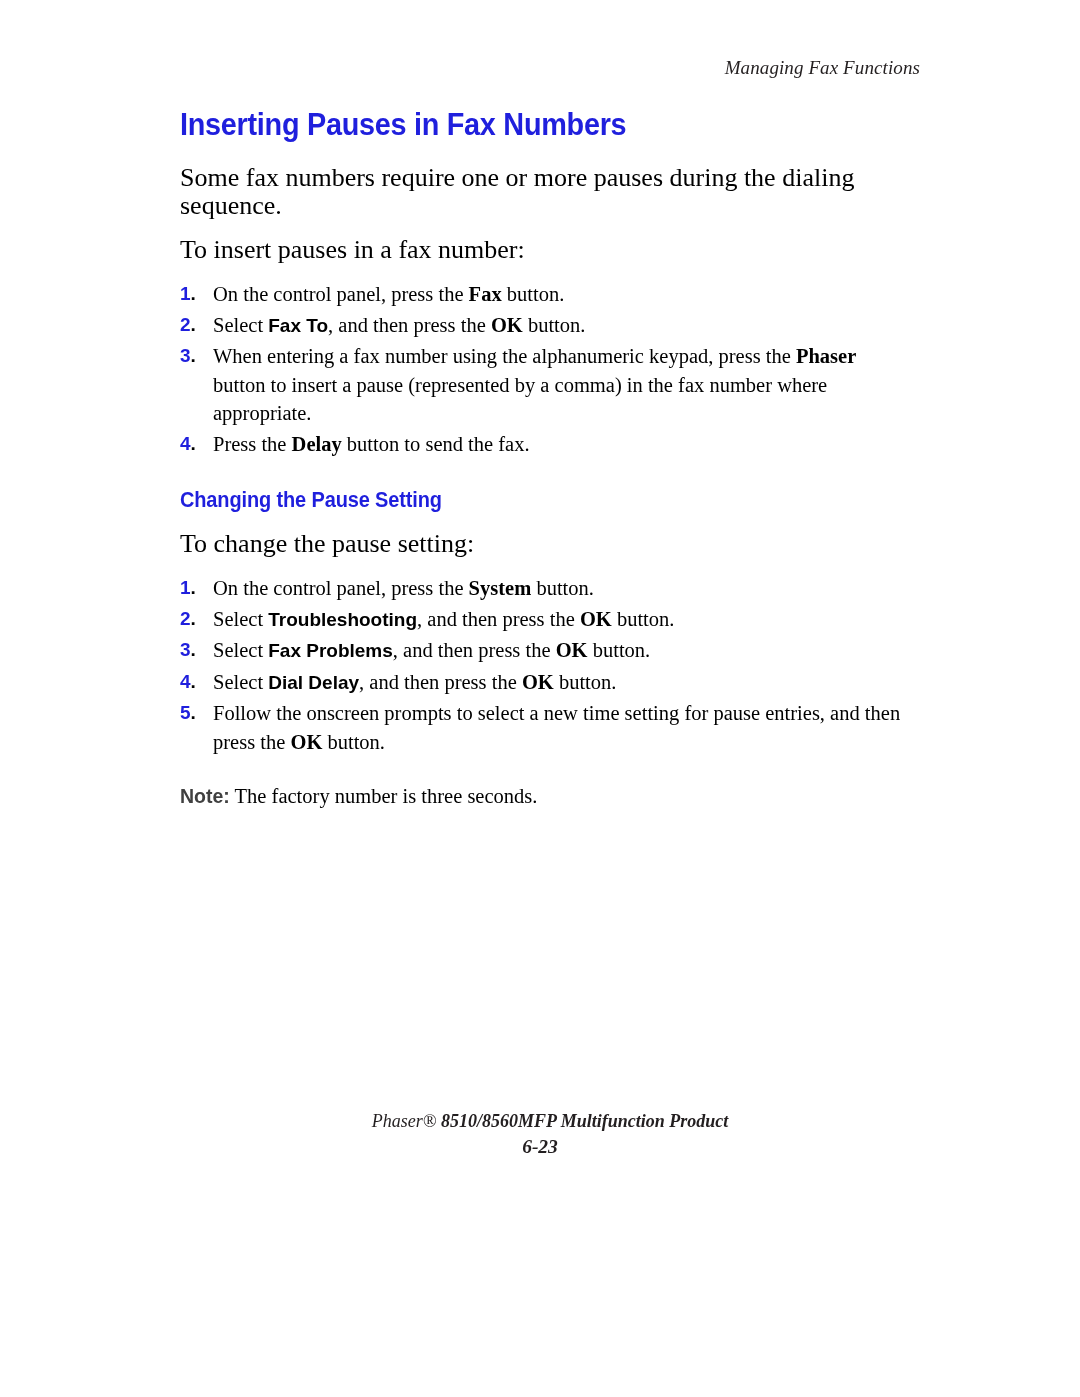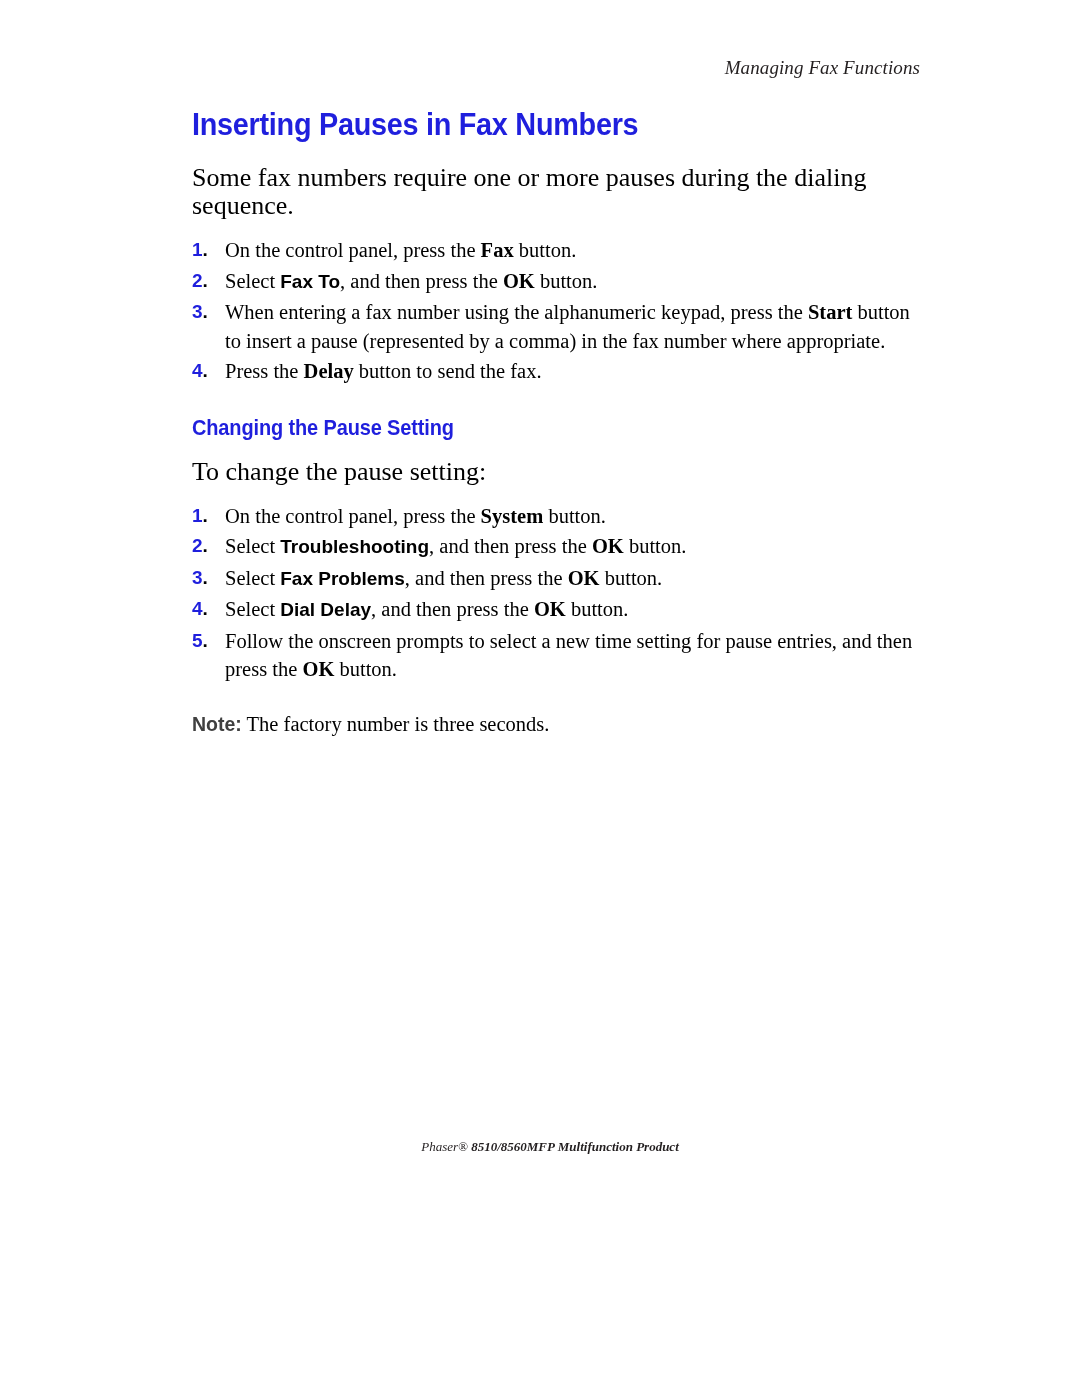--- a/index.html
+++ b/index.html
@@ -27,21 +27,21 @@
     font-family: "Liberation Serif", "DejaVu Serif", serif;
     font-style: italic;
     font-size: 19px;
     color: #231f20;
     letter-spacing: 0.1px;
   }
 
   
   .content {
     position: absolute;
-    left: 192px;
+    left: 180px;
     top: 108px;
     width: 730px;
   }
 
   h1.doc-title {
     margin: 0 0 22px 0;
     font-family: "Liberation Sans Narrow", "Liberation Sans", "DejaVu Sans", sans-serif;
     font-weight: bold;
     font-size: 31px;
     line-height: 34px;
@@ -130,21 +130,21 @@
     position: absolute;
     left: 0;
     right: 0;
     bottom: 30px;
     text-align: center;
     font-family: "Liberation Serif", "DejaVu Serif", serif;
     font-style: italic;
     color: #231f20;
   }
   .footer .footer-line1 {
-    font-size: 13px;
+    font-size: 18px;
     line-height: 25px;
     margin-left: 20px;
   }
   .footer .footer-line1 .prod {
     font-weight: bold;
   }
   .footer .footer-page {
     font-size: 19.5px;
     font-weight: bold;
     line-height: 25px;
@@ -156,33 +156,34 @@
 <div class="page">
 
   <div class="running-header">Managing Fax Functions</div>
 
   <div class="content">
 
     <h1 class="doc-title">Inserting Pauses in Fax Numbers</h1>
 
     <p class="body-para">Some fax numbers require one or more pauses during the dialing sequence.</p>
 
+    <p class="body-para">To insert pauses in a fax number:</p>
 
     <ol class="steps">
         <li>
           <span class="num">1<span class="dot">.</span></span>
           <span class="txt">On the control panel, press the <b class="ui-bold">Fax</b> button.</span>
         </li>
         <li>
           <span class="num">2<span class="dot">.</span></span>
           <span class="txt">Select <span class="ui-menu">Fax To</span>, and then press the <b class="ui-bold">OK</b> button.</span>
         </li>
         <li>
           <span class="num">3<span class="dot">.</span></span>
-          <span class="txt">When entering a fax number using the alphanumeric keypad, press the <b class="ui-bold">Start</b> button to insert a pause (represented by a comma) in the fax number where appropriate.</span>
+          <span class="txt">When entering a fax number using the alphanumeric keypad, press the <b class="ui-bold">Phaser</b> button to insert a pause (represented by a comma) in the fax number where appropriate.</span>
         </li>
         <li>
           <span class="num">4<span class="dot">.</span></span>
           <span class="txt">Press the <b class="ui-bold">Delay</b> button to send the fax.</span>
         </li>
       </ol>
 
     <div class="gap-before-sub"></div>
 
     <h2 class="doc-subtitle">Changing the Pause Setting</h2>
@@ -215,15 +216,16 @@
     <div class="note-block">
       <span class="note-label">Note:</span><span> The factory number is three seconds.</span>
     </div>
 
   </div>
 
   <div class="footer">
     <div class="footer-line1">
       <span>Phaser® </span><span class="prod">8510/8560MFP Multifunction Product</span>
     </div>
+    <div class="footer-page">6-23</div>
   </div>
 
 </div>
 
 </body></html>

